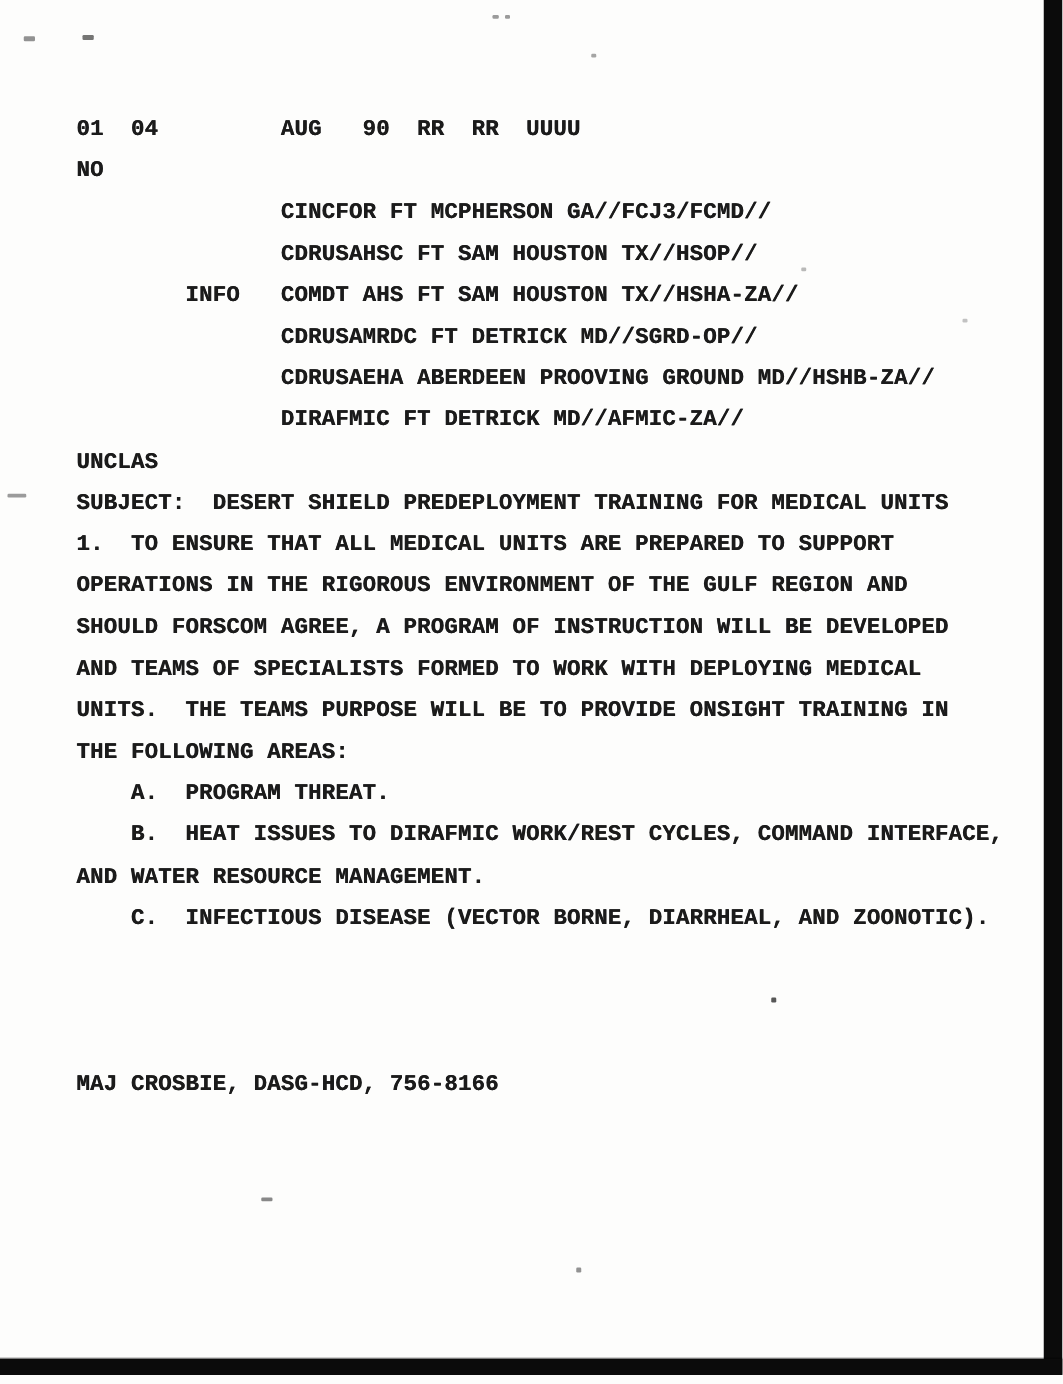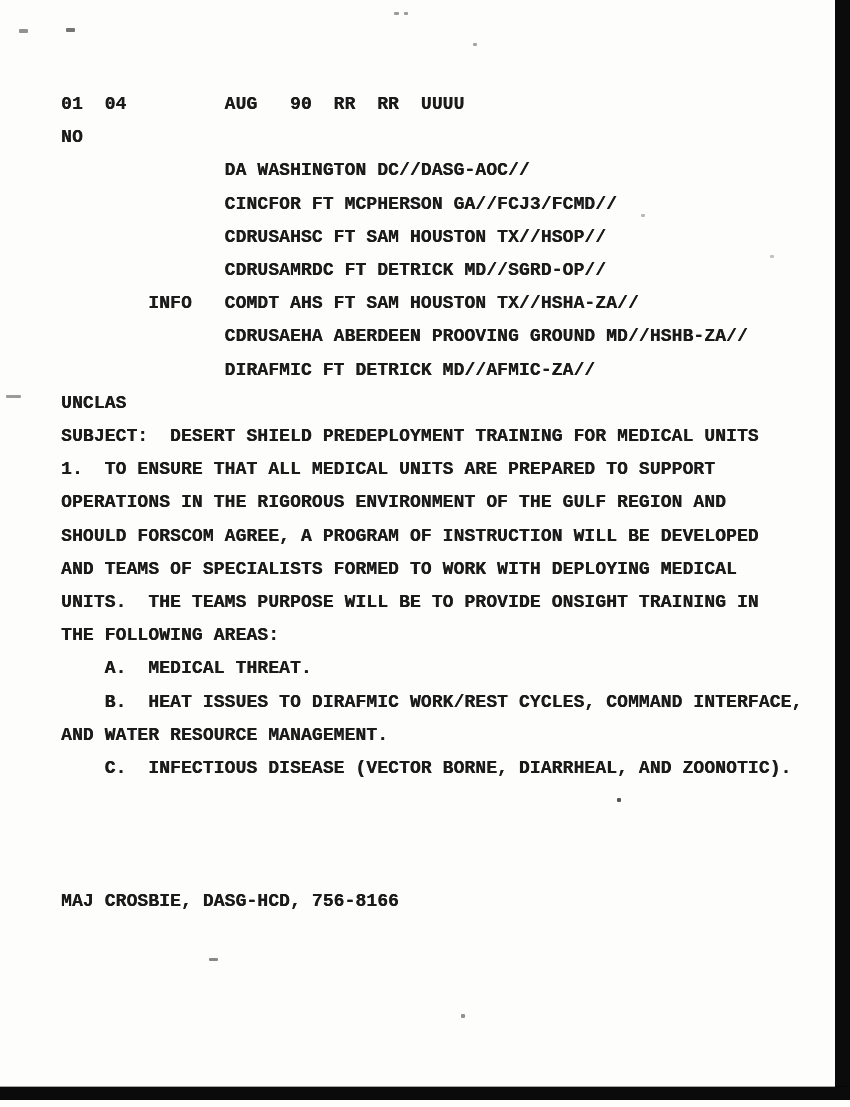--- a/index.html
+++ b/index.html
@@ -57,36 +57,35 @@
     border-radius: 1px;
   }
 </style>
 </head>
 <body style="background: rgb(253, 253, 252); --text-color: #1b1b1b; --bar-color: #0b0b0b;">
 
 <div class="page">
   <div class="text-layer">
       <div class="line">01  04         AUG   90  RR  RR  UUUU</div>
       <div class="line">NO</div>
-      <div class="line">               DA WASHINGTON DC//DASG-AOC//</div>
       <div class="line">               CINCFOR FT MCPHERSON GA//FCJ3/FCMD//</div>
       <div class="line">               CDRUSAHSC FT SAM HOUSTON TX//HSOP//</div>
+      <div class="line">        INFO   COMDT AHS FT SAM HOUSTON TX//HSHA-ZA//</div>
       <div class="line">               CDRUSAMRDC FT DETRICK MD//SGRD-OP//</div>
-      <div class="line">        INFO   COMDT AHS FT SAM HOUSTON TX//HSHA-ZA//</div>
       <div class="line">               CDRUSAEHA ABERDEEN PROOVING GROUND MD//HSHB-ZA//</div>
       <div class="line">               DIRAFMIC FT DETRICK MD//AFMIC-ZA//</div>
       <div class="line">UNCLAS</div>
       <div class="line">SUBJECT:  DESERT SHIELD PREDEPLOYMENT TRAINING FOR MEDICAL UNITS</div>
       <div class="line">1.  TO ENSURE THAT ALL MEDICAL UNITS ARE PREPARED TO SUPPORT</div>
       <div class="line">OPERATIONS IN THE RIGOROUS ENVIRONMENT OF THE GULF REGION AND</div>
       <div class="line">SHOULD FORSCOM AGREE, A PROGRAM OF INSTRUCTION WILL BE DEVELOPED</div>
       <div class="line">AND TEAMS OF SPECIALISTS FORMED TO WORK WITH DEPLOYING MEDICAL</div>
       <div class="line">UNITS.  THE TEAMS PURPOSE WILL BE TO PROVIDE ONSIGHT TRAINING IN</div>
       <div class="line">THE FOLLOWING AREAS:</div>
-      <div class="line">    A.  MEDICAL THREAT.</div>
+      <div class="line">    A.  PROGRAM THREAT.</div>
       <div class="line">    B.  HEAT ISSUES TO DIRAFMIC WORK/REST CYCLES, COMMAND INTERFACE,</div>
       <div class="line">AND WATER RESOURCE MANAGEMENT.</div>
       <div class="line">    C.  INFECTIOUS DISEASE (VECTOR BORNE, DIARRHEAL, AND ZOONOTIC).</div>
       <div class="line">&nbsp;</div>
       <div class="line">&nbsp;</div>
       <div class="line">&nbsp;</div>
       <div class="line">MAJ CROSBIE, DASG-HCD, 756-8166</div>
       <div class="line">&nbsp;</div>
     </div>
   <div class="bar-right"></div>

